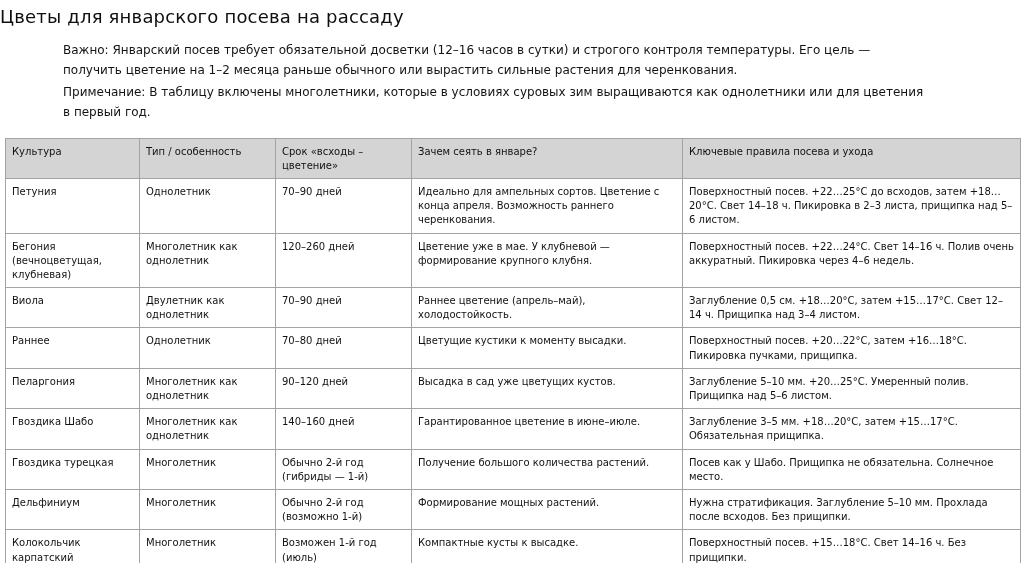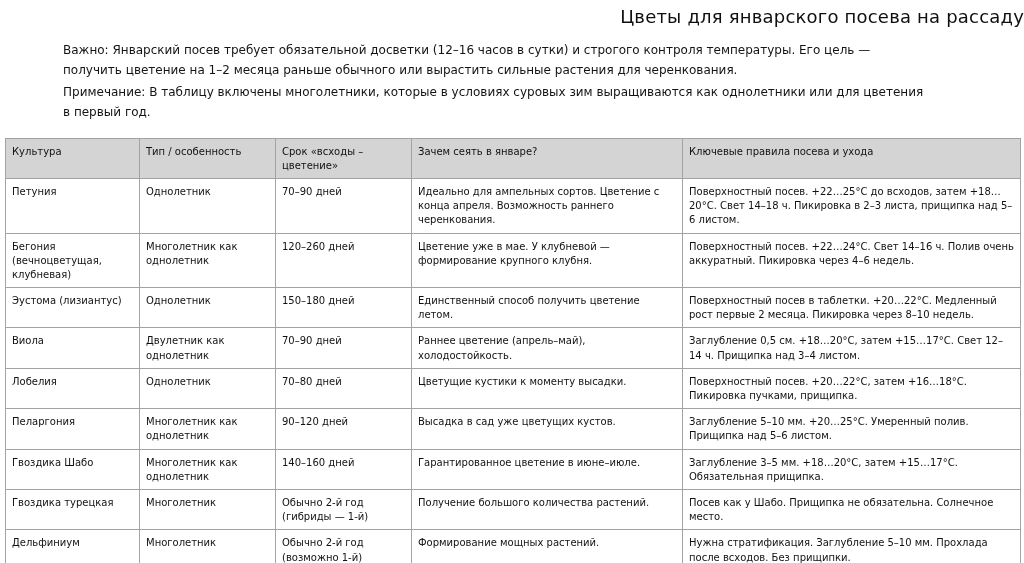--- a/index.html
+++ b/index.html
@@ -13,21 +13,21 @@
     color: #111111;
   }
   .doc {
     width: 1024px;
     height: 563px;
     position: relative;
   }
   h1.title {
     font-size: 18px;
     font-weight: 400;
-    text-align: right;
+    text-align: left;
     margin: 6px 0 0 0;
     letter-spacing: 0.2px;
     color: #0f0f0f;
   }
   p.note {
     font-size: 12px;
     line-height: 1.7;
     margin: 13px 92px 0 63px;
     color: #141414;
   }
@@ -95,35 +95,28 @@
           <td>Поверхностный посев. +22…25°C до всходов, затем +18…20°C. Свет 14–18 ч. Пикировка в 2–3 листа, прищипка над 5–6 листом.</td>
         </tr>
         <tr>
           <td>Бегония (вечноцветущая, клубневая)</td>
           <td>Многолетник как однолетник</td>
           <td>120–260 дней</td>
           <td>Цветение уже в мае. У клубневой — формирование крупного клубня.</td>
           <td>Поверхностный посев. +22…24°C. Свет 14–16 ч. Полив очень аккуратный. Пикировка через 4–6 недель.</td>
         </tr>
         <tr>
-          <td>Эустома (лизиантус)</td>
-          <td>Однолетник</td>
-          <td>150–180 дней</td>
-          <td>Единственный способ получить цветение летом.</td>
-          <td>Поверхностный посев в таблетки. +20…22°C. Медленный рост первые 2 месяца. Пикировка через 8–10 недель.</td>
-        </tr>
-        <tr>
           <td>Виола</td>
           <td>Двулетник как однолетник</td>
           <td>70–90 дней</td>
           <td>Раннее цветение (апрель–май), холодостойкость.</td>
           <td>Заглубление 0,5 см. +18…20°C, затем +15…17°C. Свет 12–14 ч. Прищипка над 3–4 листом.</td>
         </tr>
         <tr>
-          <td>Лобелия</td>
+          <td>Раннее</td>
           <td>Однолетник</td>
           <td>70–80 дней</td>
           <td>Цветущие кустики к моменту высадки.</td>
           <td>Поверхностный посев. +20…22°C, затем +16…18°C. Пикировка пучками, прищипка.</td>
         </tr>
         <tr>
           <td>Пеларгония</td>
           <td>Многолетник как однолетник</td>
           <td>90–120 дней</td>
           <td>Высадка в сад уже цветущих кустов.</td>

